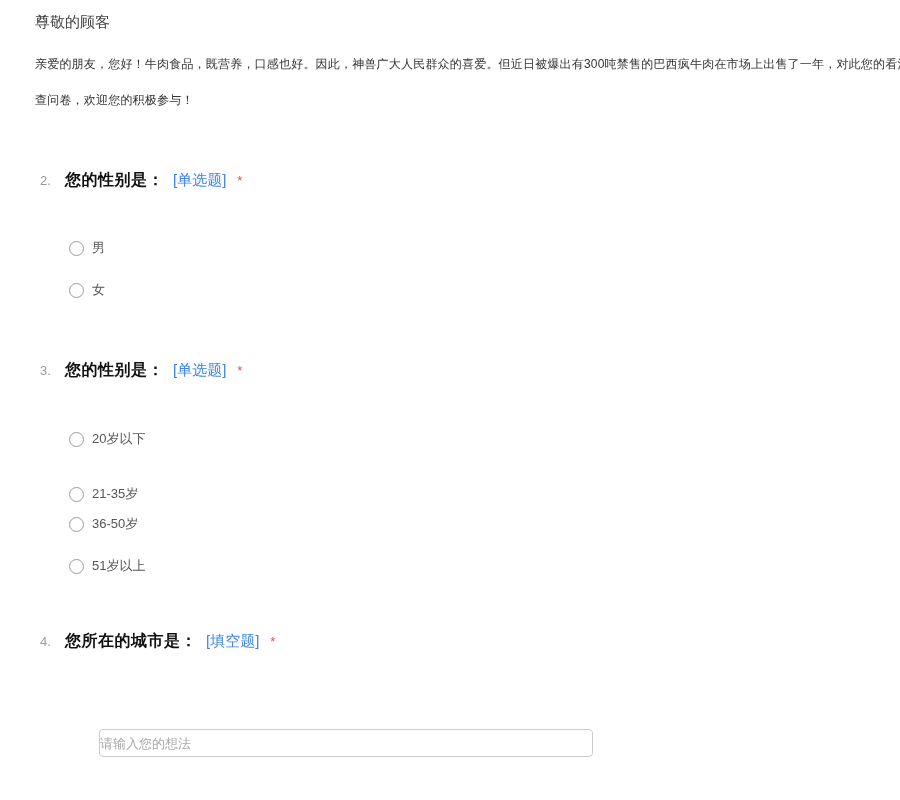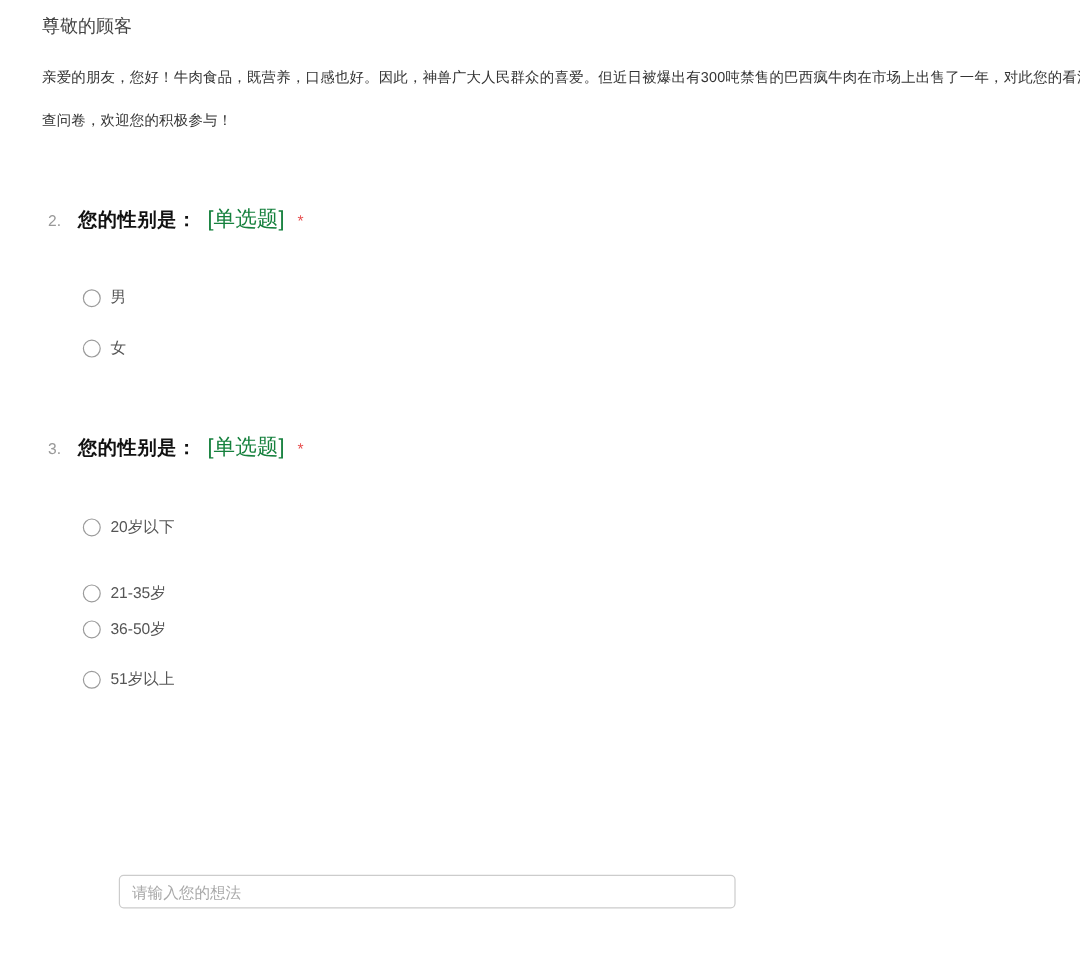--- a/index.html
+++ b/index.html
@@ -50,22 +50,22 @@
     font-size: 13px;
     color: #999999;
   }
   .q-title {
     font-size: 16px;
     font-weight: 700;
     color: #111111;
     letter-spacing: 0.5px;
   }
   .q-type {
-    font-size: 18px;
-    color: #15803d;
+    font-size: 15px;
+    color: #3b82f6;
     margin-left: 9px;
   }
   .q-required {
     font-size: 13px;
     color: #e74e4e;
     margin-left: 11px;
   }
 
   .opt {
     position: absolute;
@@ -90,21 +90,21 @@
   }
 
   .text-input {
     position: absolute;
     left: 99px;
     top: 729px;
     width: 492px;
     height: 26px;
     border: 1px solid #cccccc;
     border-radius: 4px;
-    padding: 0 10px;
+    padding: 0 0;
     font-size: 13px;
     color: #333333;
     outline: none;
     background: #ffffff;
     font-family: "Liberation Sans", "DejaVu Sans", sans-serif;
   }
   .text-input::placeholder {
     color: #a9a9a9;
   }
 </style>
@@ -143,15 +143,18 @@
   </div>
   <div class="opt" style="top:516px">
     <span class="radio"></span>
     <span class="opt-label">36-50岁</span>
   </div>
   <div class="opt" style="top:558px">
     <span class="radio"></span>
     <span class="opt-label">51岁以上</span>
   </div>
 
+  <div class="q-header" style="top:631px">
+    <span class="q-num">4.</span><span class="q-title">您所在的城市是：</span><span class="q-type">[填空题]</span><span class="q-required">*</span>
+  </div>
   <input type="text" class="text-input" placeholder="请输入您的想法" style="">
 
 </div>
 
 </body></html>

